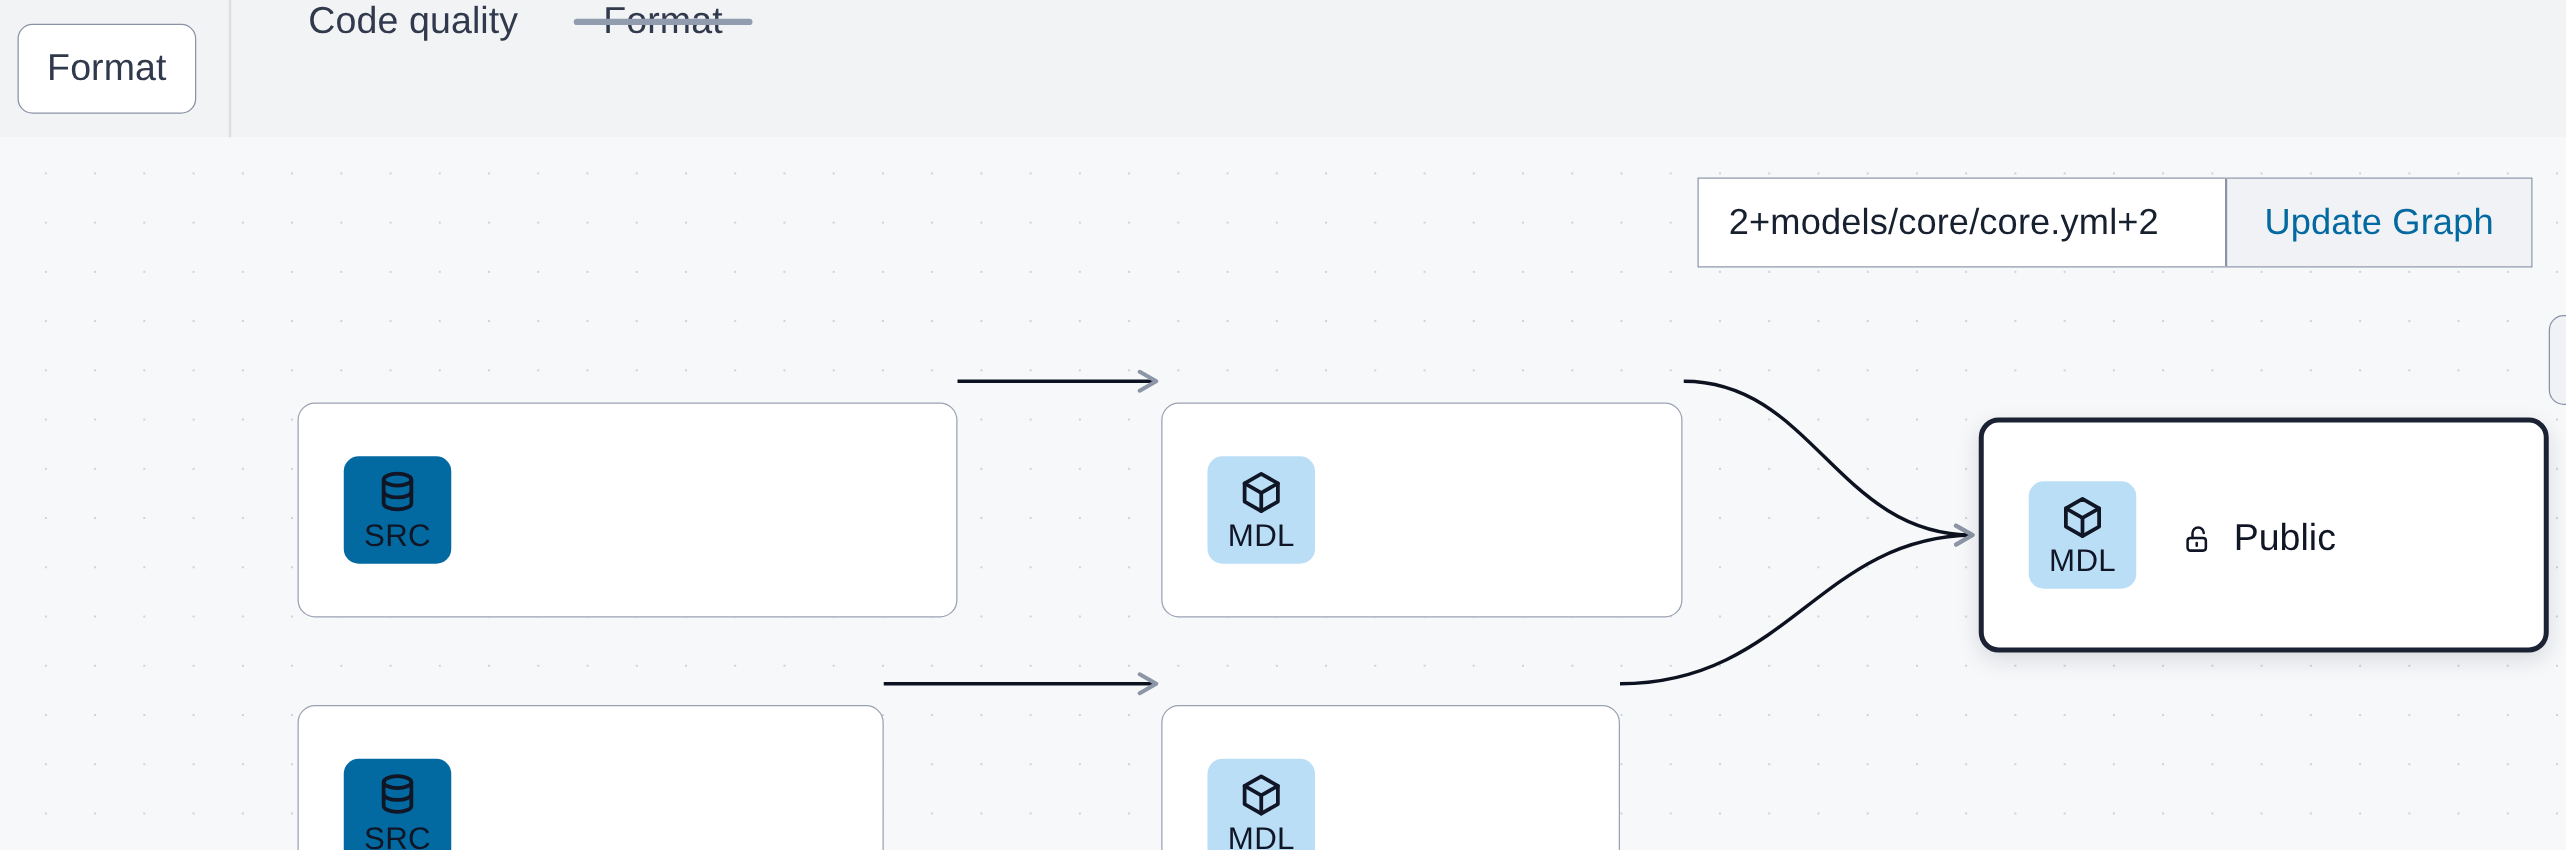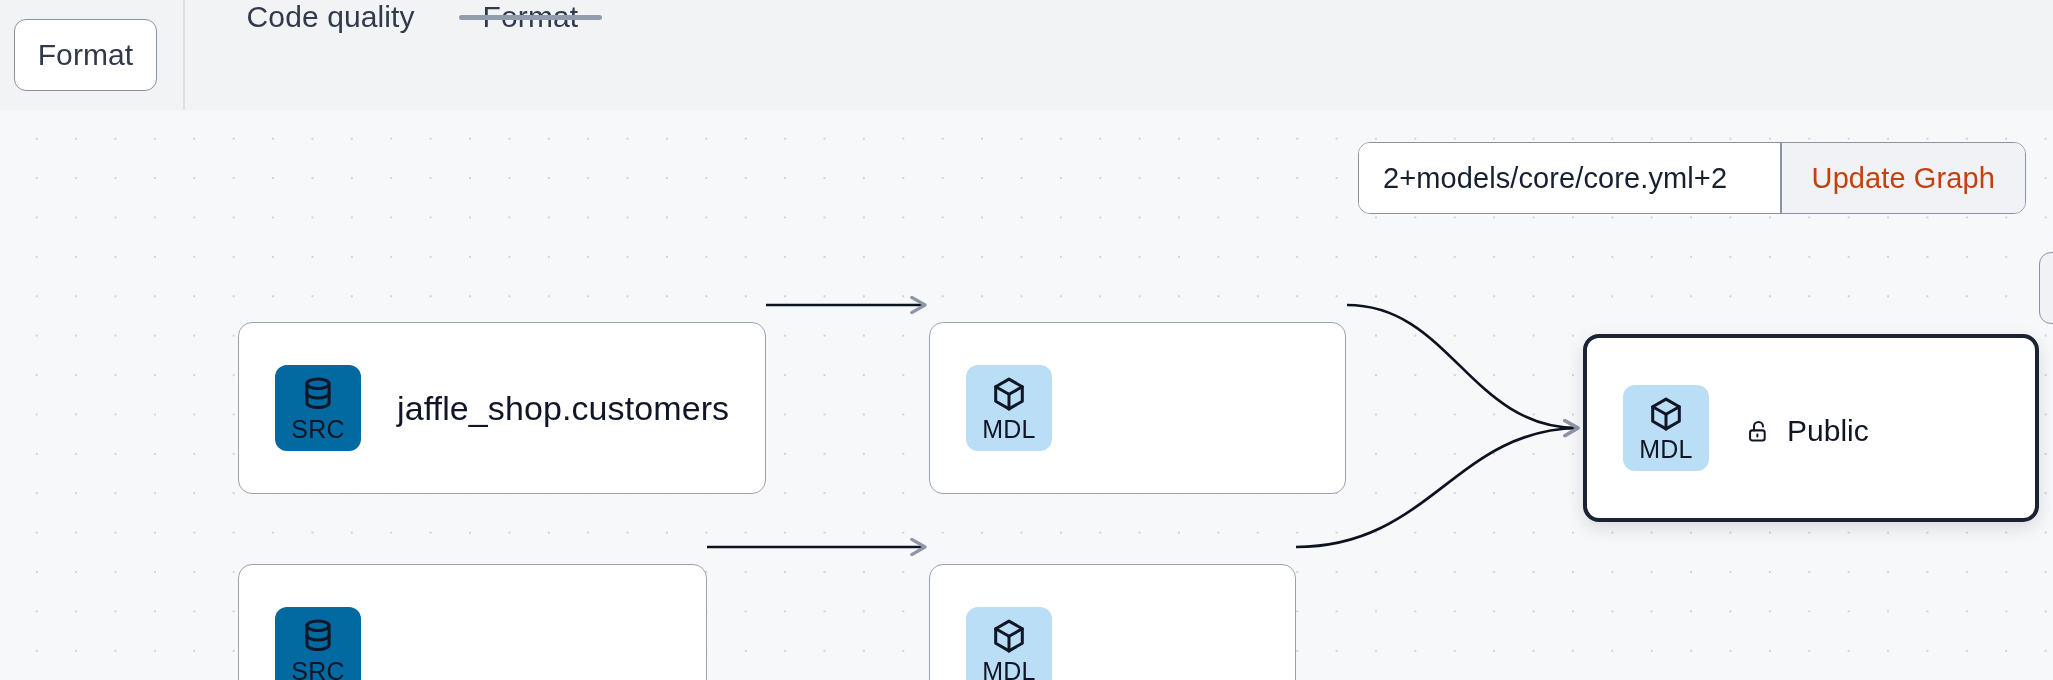--- a/index.html
+++ b/index.html
@@ -98,39 +98,39 @@
     display: flex; align-items: center; gap: 15px;
     margin-top: 6px; font-size: 30px; color: #101625;
   }
 
   
   .ctrl-group {
     position: absolute;
     display: flex; align-items: stretch;
     height: 72px;
     border: 1.6px solid #8a93a6;
-    border-radius: 12px;
+    border-radius: 0;
     overflow: hidden;
     background: #fff;
   }
   .ctrl-input {
     border: none; outline: none;
     background: #ffffff;
     font-family: "Liberation Sans", sans-serif;
     font-size: 29px; color: #17202f;
     padding: 0 24px;
     width: 421px;
     letter-spacing: .1px;
   }
   .ctrl-sep { width: 1.6px; background: #8a93a6; flex: 0 0 auto; }
   .ctrl-btn {
     background: #f1f2f5;
     border: none;
     font-family: "Liberation Sans", sans-serif;
-    font-size: 29px; color: #c2410c;
+    font-size: 29px; color: #0369a1;
     padding: 0 30px;
     cursor: pointer;
     white-space: nowrap;
     letter-spacing: .1px;
   }
   .ctrl-clipped {
     position: absolute;
     top: 142px; left: 2039px;
     width: 60px; height: 72px;
     border: 1.6px solid #8a93a6;
@@ -169,23 +169,20 @@
   </svg>
 
   <div class="node" style="left:238px; top:212px; width:528px; height:172px;">
     <div class="badge src">
       <svg width="38" height="38" viewBox="0 0 24 24" fill="none" stroke="#101625" stroke-width="1.9" stroke-linecap="round" stroke-linejoin="round">
         <ellipse cx="12" cy="5.5" rx="7" ry="3"></ellipse>
         <path d="M5 5.5v12c0 1.66 3.13 3 7 3s7-1.34 7-3v-12"></path>
         <path d="M5 11.5c0 1.66 3.13 3 7 3s7-1.34 7-3"></path>
       </svg>
       <span class="badge-text">SRC</span>
-    </div>
-    <div class="node-body">
-      <span class="node-title">jaffle_shop.customers</span>
     </div>
   </div>
 
   <div class="node" style="left:238px; top:454px; width:469px; height:172px;">
     <div class="badge src">
       <svg width="38" height="38" viewBox="0 0 24 24" fill="none" stroke="#101625" stroke-width="1.9" stroke-linecap="round" stroke-linejoin="round">
         <ellipse cx="12" cy="5.5" rx="7" ry="3"></ellipse>
         <path d="M5 5.5v12c0 1.66 3.13 3 7 3s7-1.34 7-3v-12"></path>
         <path d="M5 11.5c0 1.66 3.13 3 7 3s7-1.34 7-3"></path>
       </svg>

